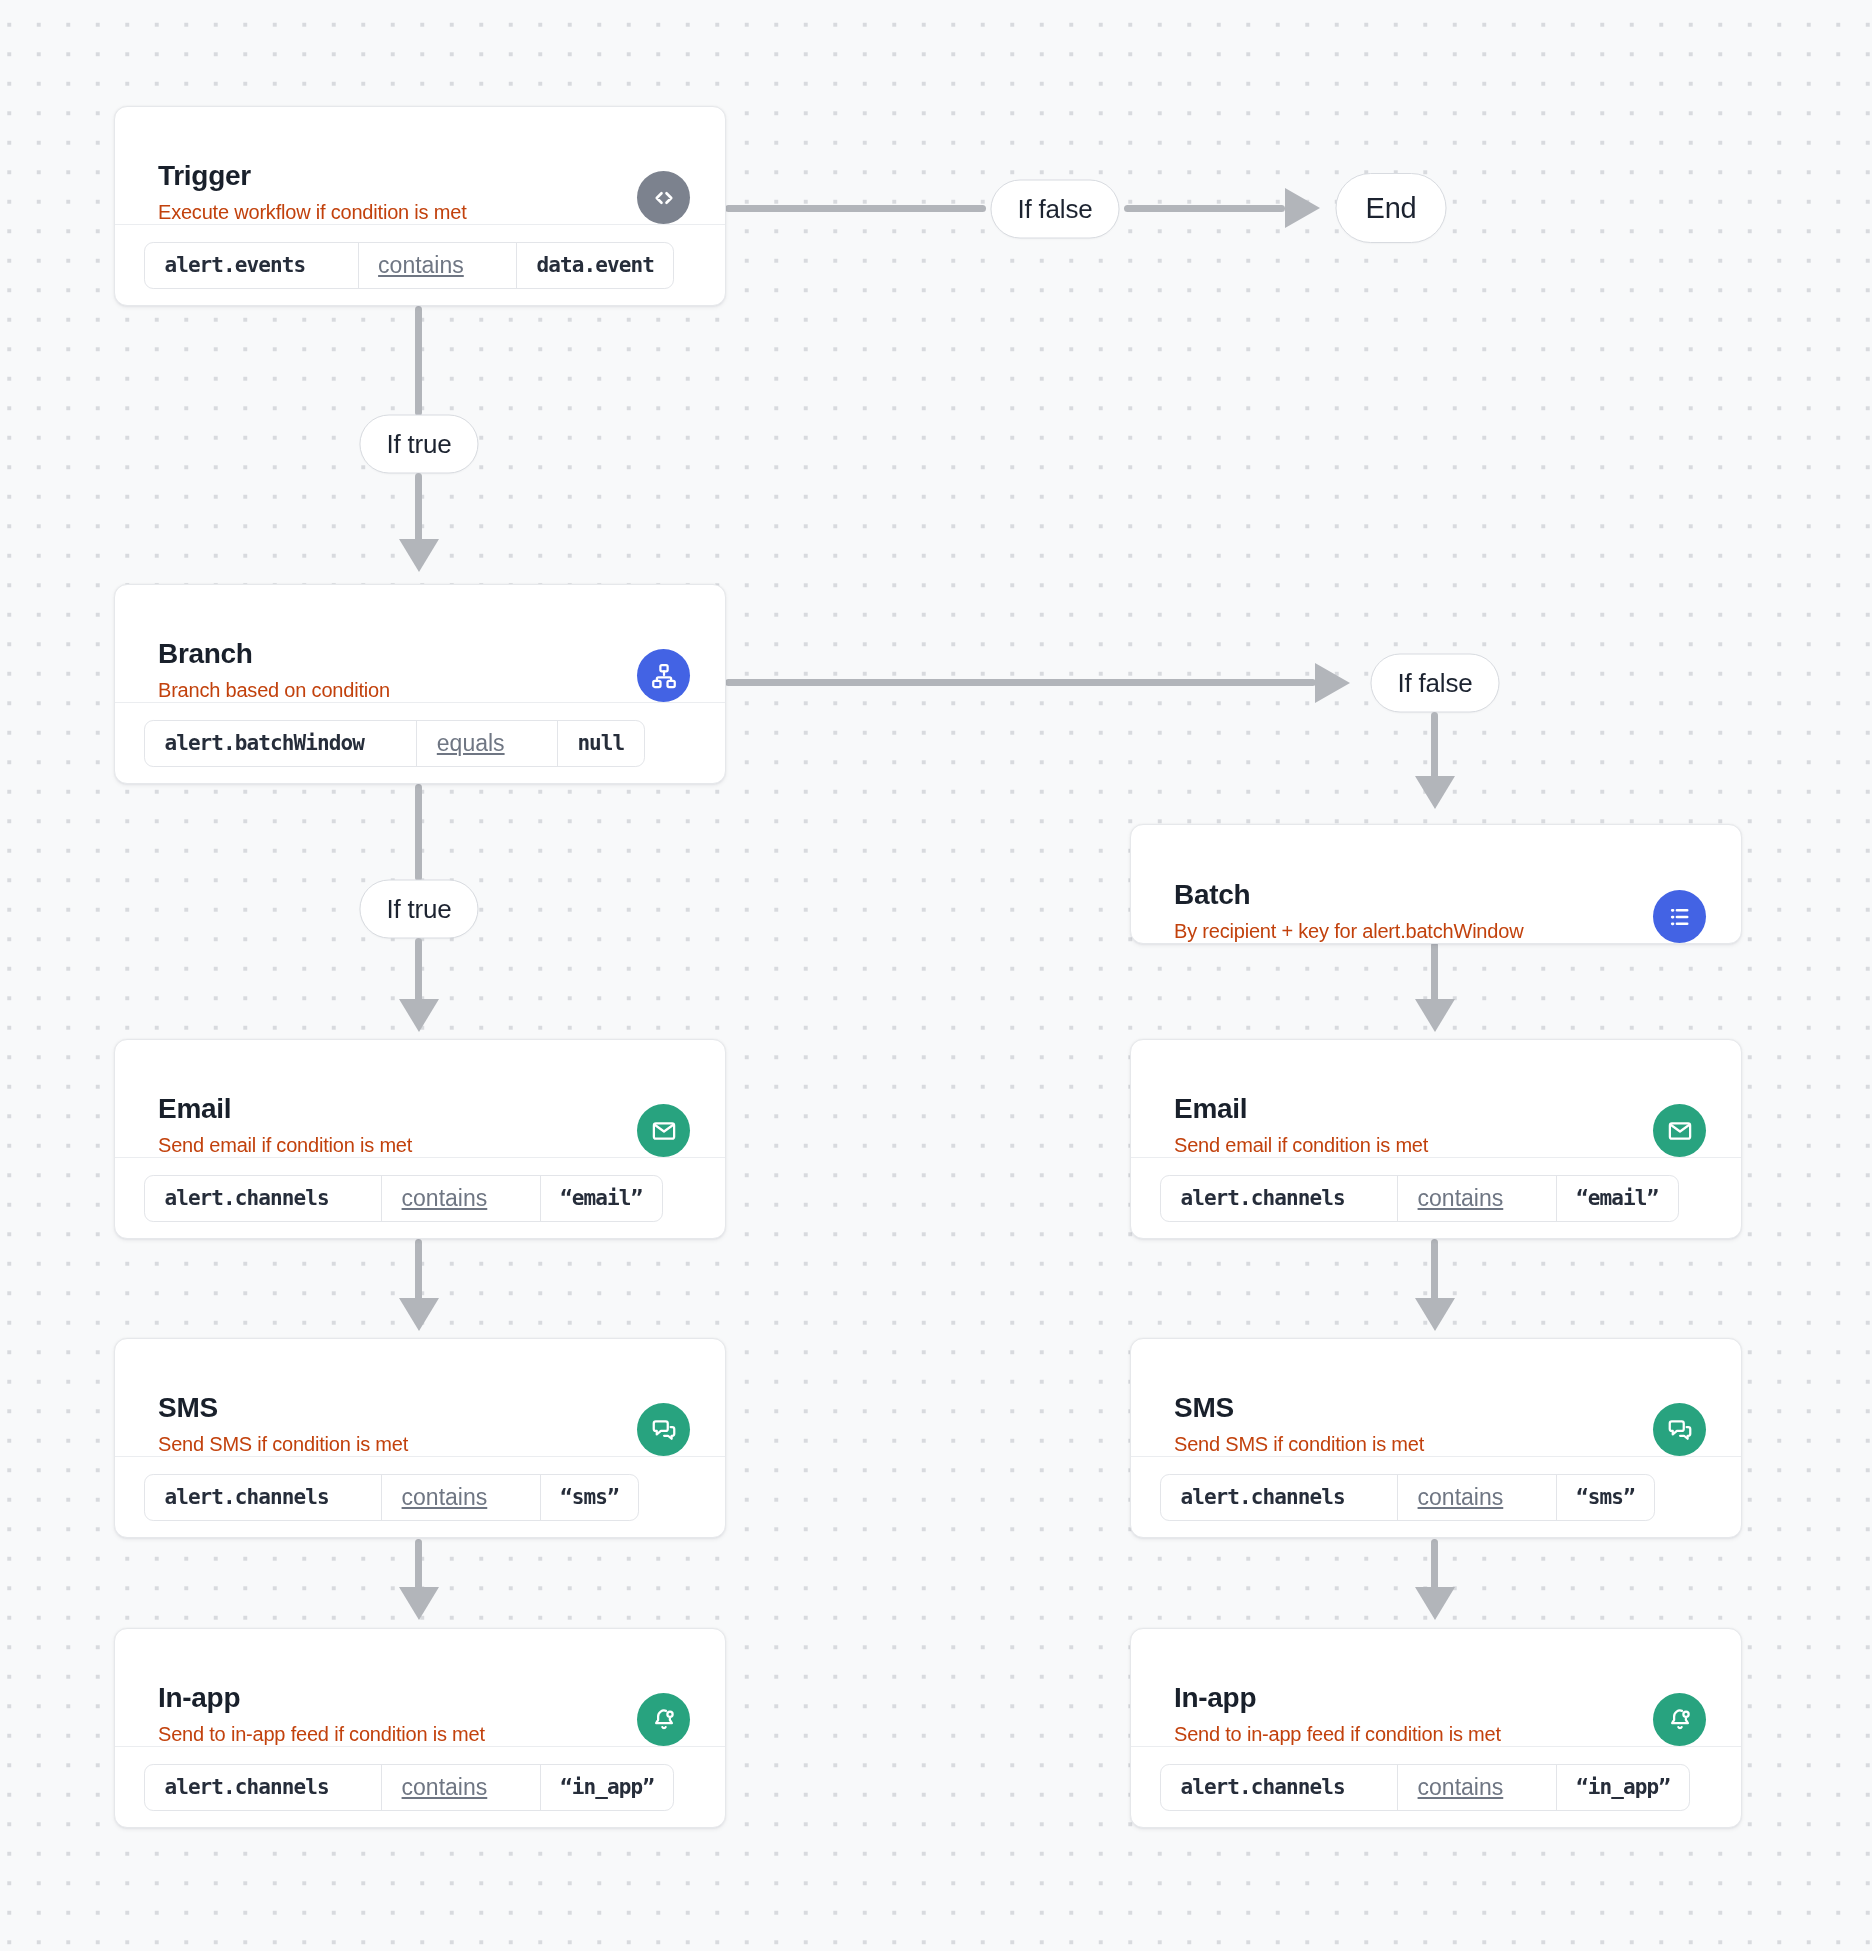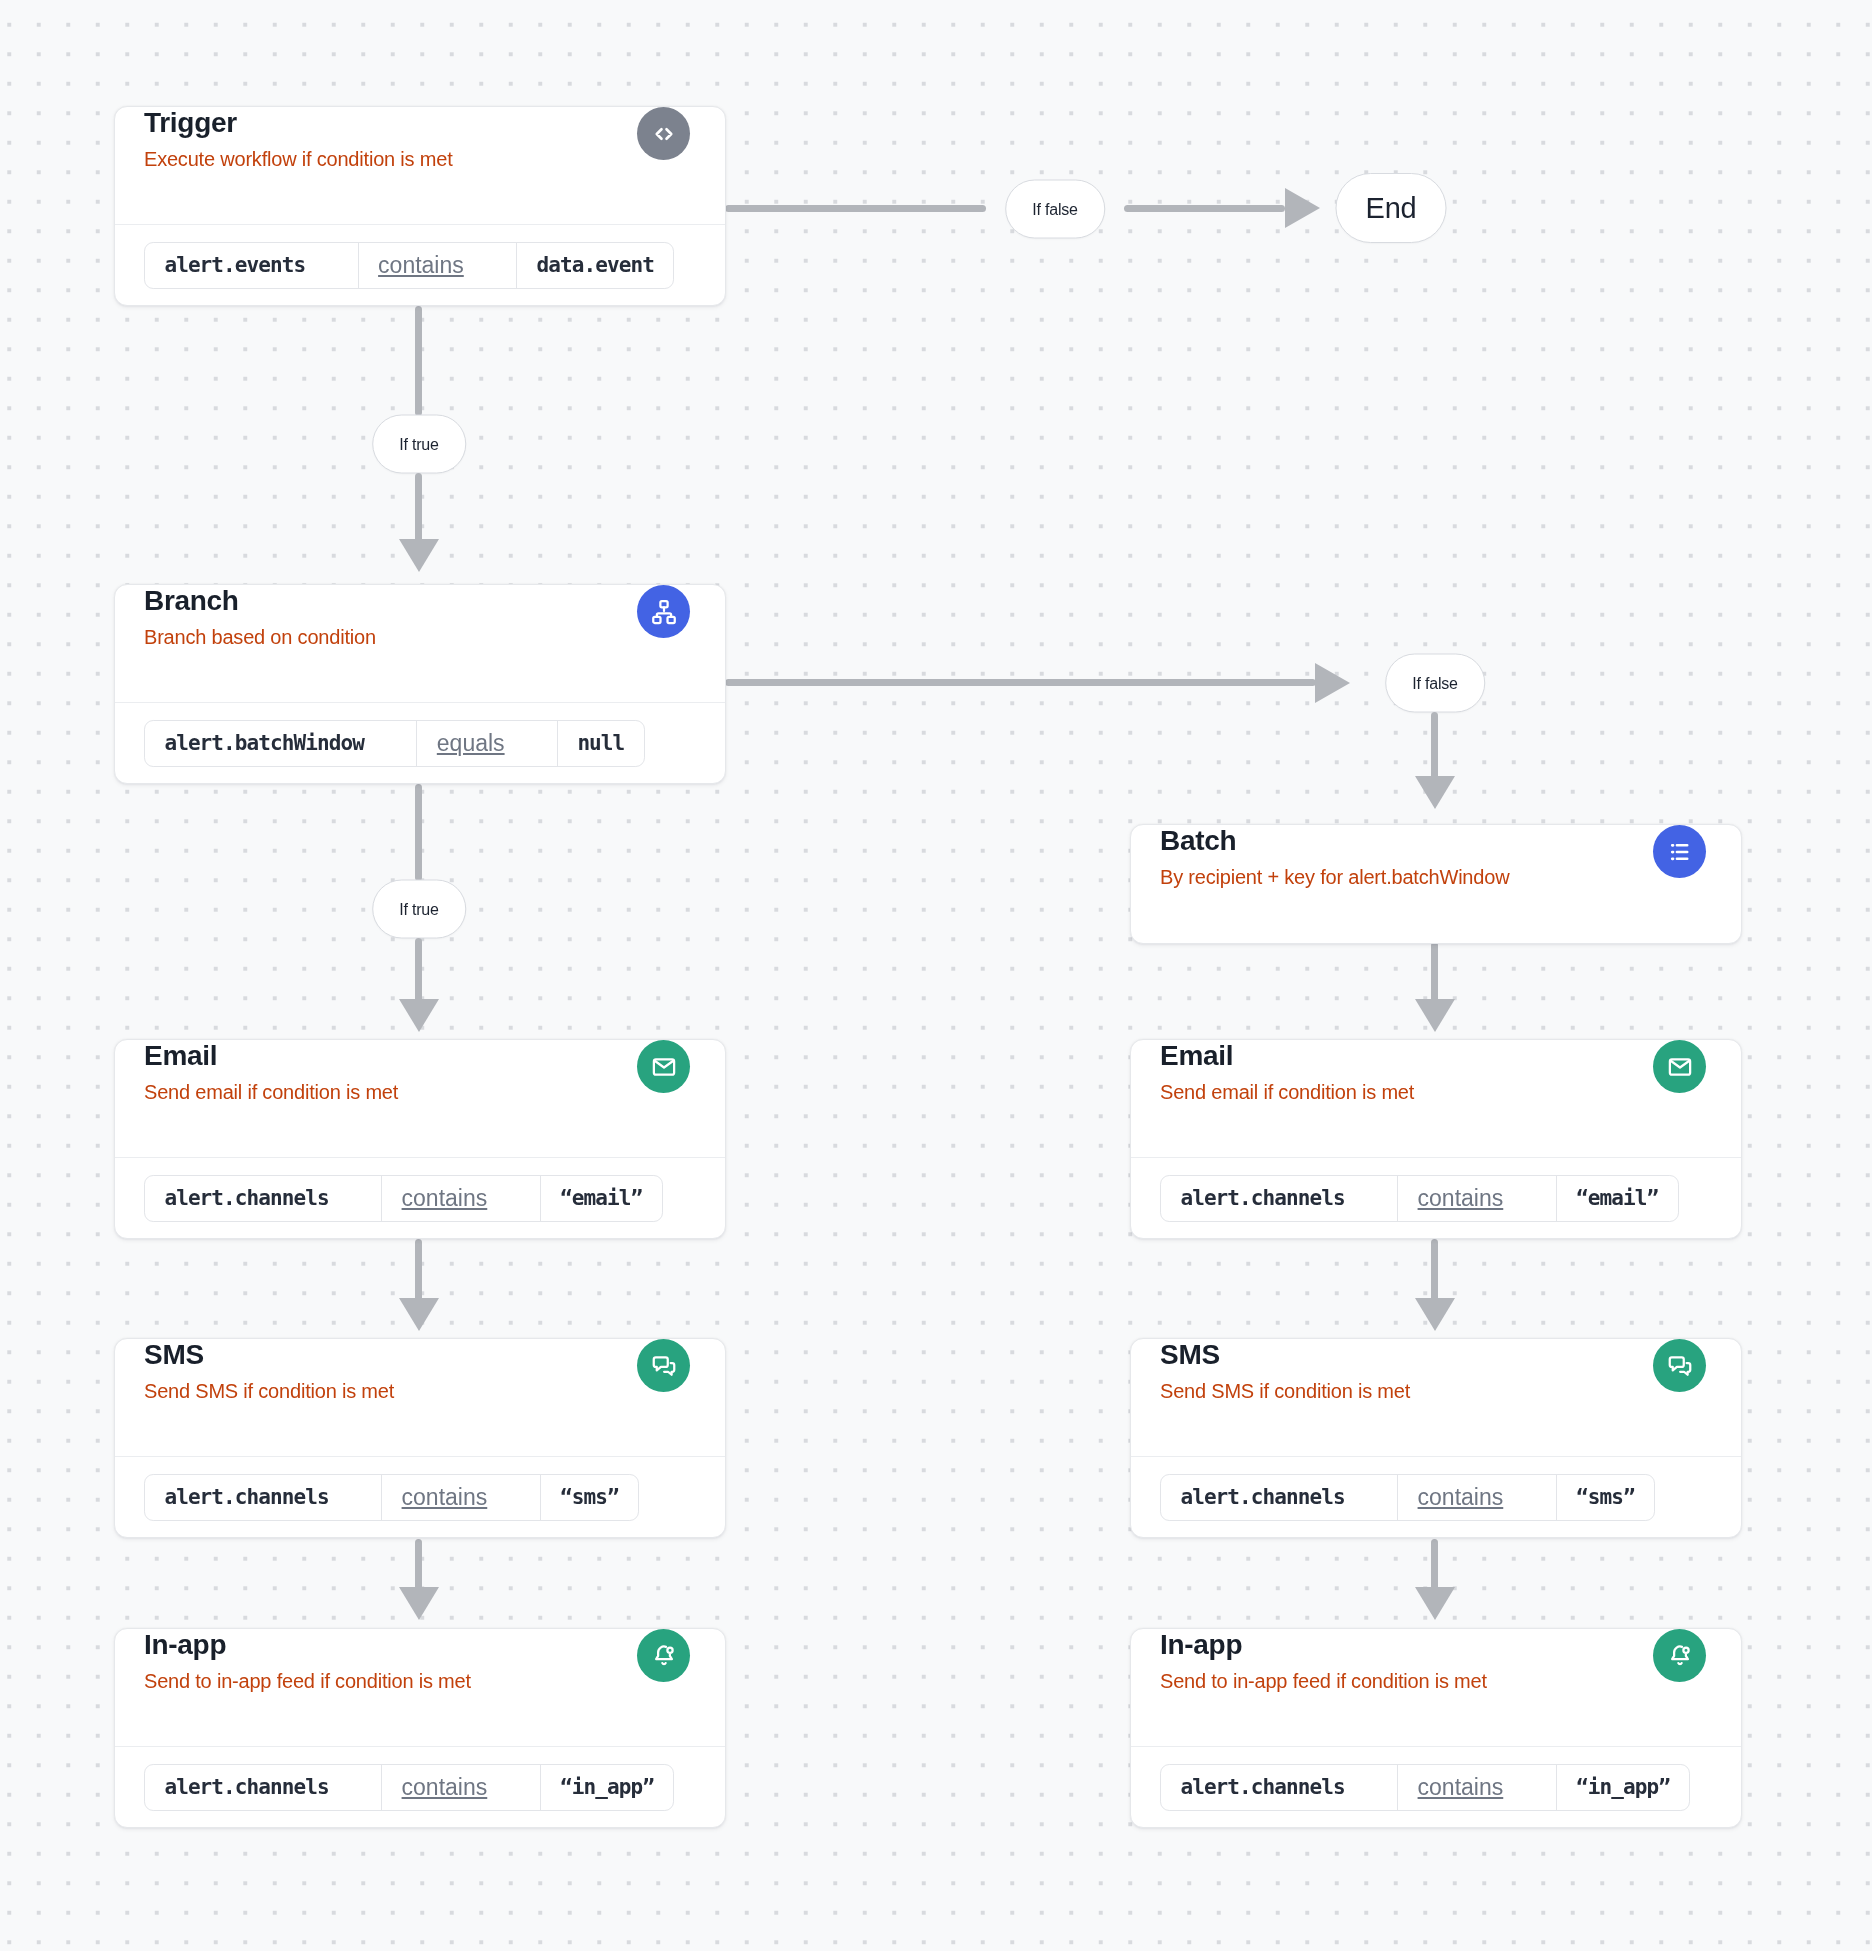--- a/index.html
+++ b/index.html
@@ -13,22 +13,22 @@
     background-image:radial-gradient(circle,#d8dade 2.1px,transparent 2.4px);
     background-size:29.5px 29.5px;background-position:24px 10px;
   }
   
   .card{
     position:absolute;width:610px;background:#ffffff;
     border:1.4px solid #e6e8eb;border-radius:13px;
     box-shadow:0 0.9px 1.8px rgba(18,24,38,.05),0 1.8px 4.6px rgba(18,24,38,.05);
   }
   .card-header{
-    height:117px;display:flex;align-items:flex-start;justify-content:space-between;
-    padding:0 35px 0 29px;box-sizing:border-box;
+    height:117px;display:flex;align-items:flex-end;justify-content:space-between;
+    padding:0 35px 0 43px;box-sizing:border-box;
   }
   .card.single .card-header{height:118px;}
   .card-title{font-size:28px;font-weight:600;color:#19202b;letter-spacing:-0.3px;margin-bottom:9.2px;}
   .card-subtitle{font-size:20px;color:#c2410c;letter-spacing:-0.2px;}
   .icon-circle{width:53px;height:53px;border-radius:50%;flex:none;display:flex;align-items:center;justify-content:center;}
   .icon-circle svg{width:30px;height:30px;stroke:#ffffff;fill:none;stroke-width:1.8;stroke-linecap:round;stroke-linejoin:round;}
   .ic-gray{background:#7c828e;}
   .ic-blue{background:#4363e4;}
   .ic-green{background:#28a37f;}
   .card-cond{
@@ -46,21 +46,21 @@
   
   .vstem{position:absolute;width:7.4px;border-radius:3.7px;background:#b2b5ba;}
   .hstem{position:absolute;height:7.4px;border-radius:3.7px;background:#b2b5ba;}
   .head-down{position:absolute;width:0;height:0;border-left:20px solid transparent;border-right:20px solid transparent;border-top:33px solid #b2b5ba;}
   .head-right{position:absolute;width:0;height:0;border-top:20px solid transparent;border-bottom:20px solid transparent;border-left:35px solid #b2b5ba;}
   .edge-pill{
     position:absolute;transform:translate(-50%,-50%);
     height:57px;padding:0 26px;background:#fff;
     border:1.4px solid #d8dbe0;border-radius:41px;
     display:flex;align-items:center;justify-content:center;
-    font-size:16px;font-weight:500;color:#1c2330;letter-spacing:-0.2px;
+    font-size:26px;font-weight:500;color:#1c2330;letter-spacing:-0.2px;
     box-shadow:0 0.9px 1.8px rgba(18,24,38,.03);
   }
   .edge-pill.end{height:68px;padding:0 29px;font-size:29px;}
 </style>
 </head>
 <body>
 
 <div class="canvas">
 
   <div class="hstem" style="left:725px;top:205px;width:261px;"></div>

